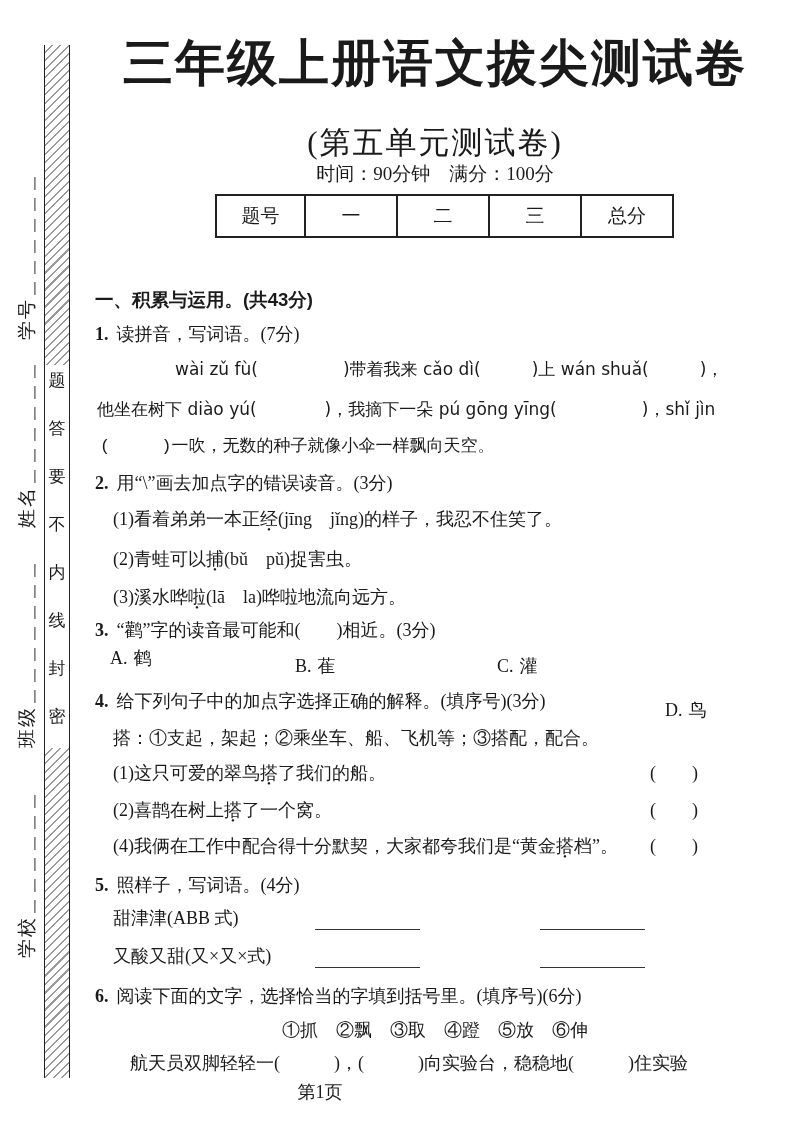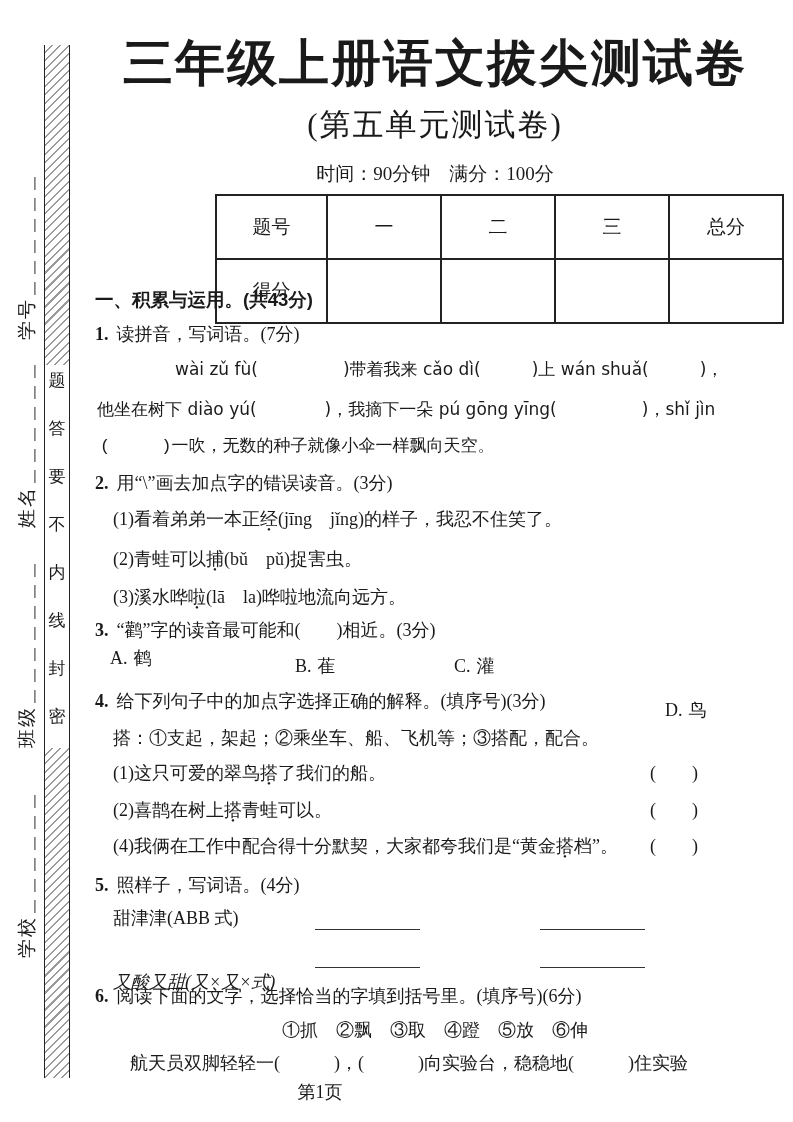--- a/index.html
+++ b/index.html
@@ -6,26 +6,26 @@
   body{
     width:793px;height:1122px;position:relative;background:#ffffff;
     color:#1a1a1a;font-family:"Liberation Serif","DejaVu Serif",serif;
     overflow:hidden;
   }
   .line{position:absolute;white-space:nowrap;font-size:18px;line-height:1.2;}
   .center{left:90px;width:690px;text-align:center;}
   
   .title{top:33px;font-size:50px;font-weight:900;letter-spacing:2px;
          font-family:"Liberation Sans","DejaVu Sans",sans-serif;}
-  .subtitle{top:106px;font-size:31px;letter-spacing:2px;}
+  .subtitle{top:124px;font-size:31px;letter-spacing:2px;}
   .info{top:163px;font-size:19px;}
   
   .score-table{position:absolute;left:215px;top:194px;border-collapse:collapse;}
   .score-table td{border:2px solid #222;text-align:center;font-size:19px;
-                  height:38px;padding:12px;}
+                  height:38px;padding:1px;}
   .score-table td.c0{width:85px;}
   .score-table td.c{width:88px;}
   
   .section-h{font-family:"Liberation Sans","DejaVu Sans",sans-serif;font-weight:700;font-size:18.5px;}
   .qnum{font-weight:bold;margin-right:8px;}
   .optkey{margin-right:6px;}
   .pinyin{font-family:"DejaVu Sans","Liberation Sans",sans-serif;font-size:17px;}
   .dot{position:relative;}
   .dot::after{content:"•";position:absolute;left:50%;transform:translateX(-50%);
               bottom:-0.62em;font-size:11px;}
@@ -69,27 +69,20 @@
 
 <table class="score-table">
   <tbody>
       <tr>
     <td class="c0">题号</td>
     <td class="c">一</td>
     <td class="c">二</td>
     <td class="c">三</td>
     <td class="c">总分</td>
   </tr>
-  <tr>
-    <td class="c0">得分</td>
-    <td class="c"></td>
-    <td class="c"></td>
-    <td class="c"></td>
-    <td class="c"></td>
-  </tr>
 </tbody>
   </table>
 
 <div class="line section-h" style="left:95px;top:289px;">一、积累与运用。(共43分)</div>
 
 <div class="line" style="left:95px;top:324px;">
   <span class="qnum">1.</span><span>读拼音，写词语。(7分)</span>
 </div>
 <div class="line pinyin" style="left:175px;top:359px;">wài zǔ fù(　　　　　)带着我来 cǎo dì(　　　)上 wán shuǎ(　　　)，</div>
 <div class="line pinyin" style="left:97px;top:399px;">他坐在树下 diào yú(　　　　)，我摘下一朵 pú gōng yīng(　　　　　)，shǐ jìn</div>
@@ -110,51 +103,51 @@
 
 <div class="line" style="left:95px;top:620px;">
   <span class="qnum">3.</span><span>“鹳”字的读音最可能和(　　)相近。(3分)</span>
 </div>
 <div class="line" style="left:110px;top:648px;">
   <span class="optkey">A.</span><span>鹤</span>
 </div>
 <div class="line" style="left:295px;top:656px;">
   <span class="optkey">B.</span><span>萑</span>
 </div>
-<div class="line" style="left:454px;top:656px;">
+<div class="line" style="left:497px;top:656px;">
   <span class="optkey">C.</span><span>灌</span>
 </div>
 <div class="line" style="left:665px;top:656px;margin-top:44px;">
   <span class="optkey">D.</span><span>鸟</span>
 </div>
 
 <div class="line" style="left:95px;top:691px;">
   <span class="qnum">4.</span><span>给下列句子中的加点字选择正确的解释。(填序号)(3分)</span>
 </div>
 <div class="line" style="left:113px;top:728px;">搭：①支起，架起；②乘坐车、船、飞机等；③搭配，配合。</div>
 <div class="line" style="left:113px;top:763px;">
   <span>(1)这只可爱的翠鸟</span><span class="dot">搭</span><span>了我们的船。</span>
 </div>
 <div class="line" style="left:650px;top:763px;">(　　)</div>
 <div class="line" style="left:113px;top:800px;">
-  <span>(2)喜鹊在树上</span><span class="dot">搭</span><span>青蛙可以。</span>
+  <span>(2)喜鹊在树上</span><span class="dot">搭</span><span>了一个窝。</span>
 </div>
 <div class="line" style="left:650px;top:800px;">(　　)</div>
 <div class="line" style="left:113px;top:836px;">
   <span>(4)我俩在工作中配合得十分默契，大家都夸我们是“黄金</span><span class="dot">搭</span><span>档”。</span>
 </div>
 <div class="line" style="left:650px;top:836px;">(　　)</div>
 
 <div class="line" style="left:95px;top:875px;">
   <span class="qnum">5.</span><span>照样子，写词语。(4分)</span>
 </div>
 <div class="line" style="left:113px;top:908px;">甜津津(ABB 式)</div>
 <div class="blank" style="left:315px;top:928px;"></div>
 <div class="blank" style="left:540px;top:928px;"></div>
-<div class="line" style="left:113px;top:972px;font-style:italic;">又酸又甜(又×又×式)</div>
+<div class="line" style="left:113px;top:946px;">又酸又甜(又×又×式)</div>
 <div class="blank" style="left:315px;top:966px;"></div>
 <div class="blank" style="left:540px;top:966px;"></div>
 
 <div class="line" style="left:95px;top:986px;">
   <span class="qnum">6.</span><span>阅读下面的文字，选择恰当的字填到括号里。(填序号)(6分)</span>
 </div>
 <div class="line center" style="top:1020px;">①抓　②飘　③取　④蹬　⑤放　⑥伸</div>
 <div class="line" style="left:130px;top:1053px;">航天员双脚轻轻一(　　　)，(　　　)向实验台，稳稳地(　　　)住实验</div>
 
 <div class="line footer">第1页</div>

